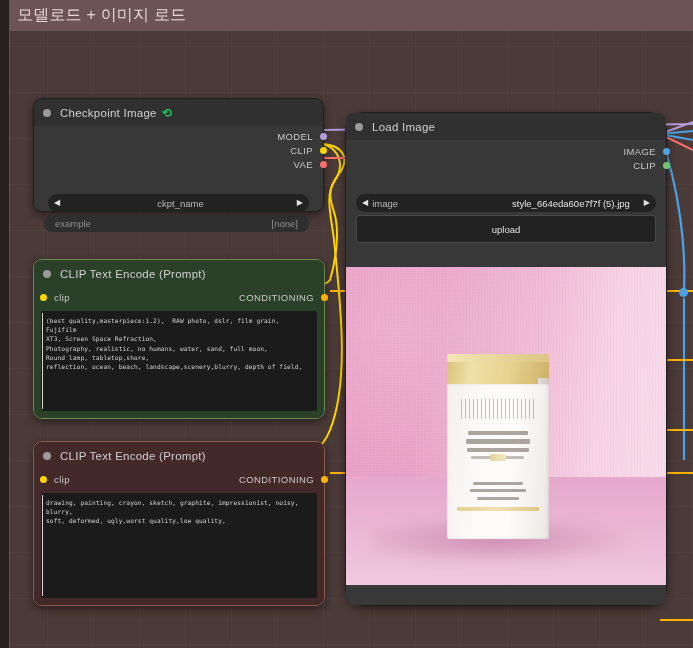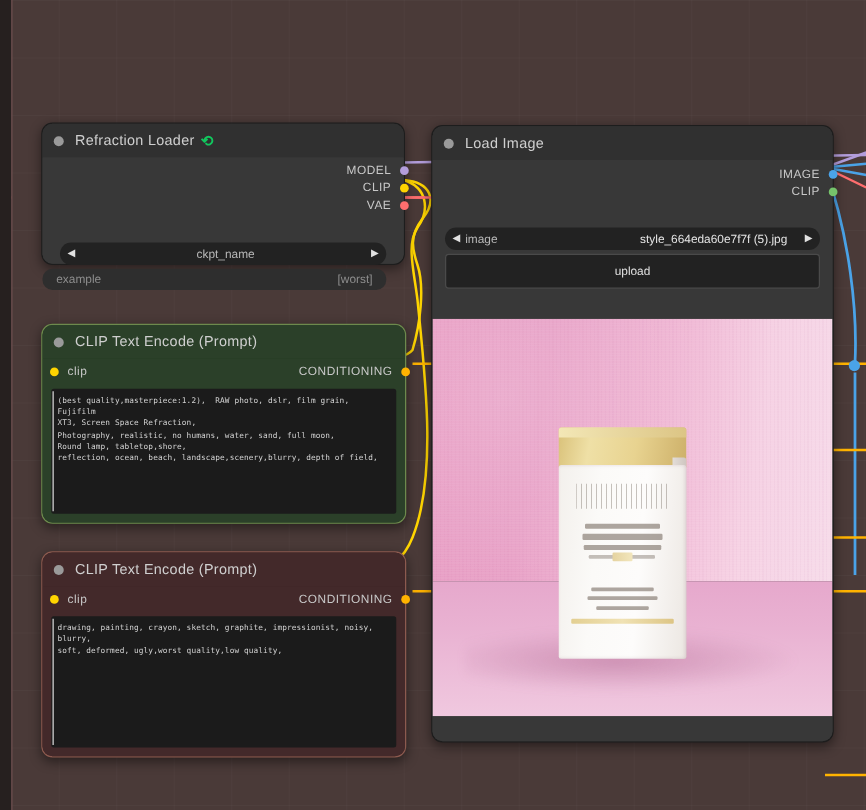--- a/index.html
+++ b/index.html
@@ -344,20 +344,23 @@
     z-index: 6;
   }
 </style>
 </head>
 <body>
 
 <div id="canvas">
 
   <div class="group">
     <div class="group-grid"></div>
+    <div class="group-title">
+      <span>모델로드 + 이미지 로드</span>
+    </div>
   </div>
 
   <div class="left-gutter"></div>
   <div class="left-gutter-line"></div>
 
   <svg id="wires">
 
     <path d="M323,130 L693,124" stroke="#b39ddb" stroke-width="2" fill="none"></path>
 
     <path d="M323,144 C345,146 350,160 338,175 C327,189 330,200 334,212
@@ -383,21 +386,21 @@
     <path d="M660,360 L693,360" stroke="#ffb300" stroke-width="2" fill="none"></path>
     <path d="M660,430 L693,430" stroke="#ffb300" stroke-width="2" fill="none"></path>
     <path d="M660,620 L693,620" stroke="#ffb300" stroke-width="2" fill="none"></path>
   </svg>
 
   <div class="reroute" style="left:679px; top:288px;"></div>
 
   <div class="node node-dark" style="left:33px; top:98px; width:291px; height:114px;">
     <div class="node-header">
       <div class="node-dot"></div>
-      <span class="node-title">Refraction Loader</span>
+      <span class="node-title">Checkpoint Image</span>
       <span class="leaf-icon">⟲</span>
     </div>
     <div class="node-body">
 
       <div class="port-row port-out" style="right:-4px; top:3px;">
         <span class="port-label">MODEL</span>
         <span class="port-pin" style="background:#b39ddb;"></span>
       </div>
 
       <div class="port-row port-out" style="right:-4px; top:17px;">
@@ -409,28 +412,28 @@
         <span class="port-label">VAE</span>
         <span class="port-pin" style="background:#ff6e6e;"></span>
       </div>
 
       <div class="widget" style="left:14px; right:14px; top:68px;">
         <span class="arrow">◀</span>
         <span class="widget-name" style="margin-left:4px;">ckpt_name</span>
         <span class="arrow">▶</span>
       </div>
 
-      <div class="widget-flat" style="left:0; right:14px; top:89px;">
+      <div class="widget-flat" style="left:10px; right:14px; top:89px;">
         <span class="k">example</span>
-        <span class="v">[worst]</span>
+        <span class="v">[none]</span>
       </div>
     </div>
   </div>
 
-  <div class="node node-dark" style="left:345px; top:100px; width:322px; height:494px;">
+  <div class="node node-dark" style="left:345px; top:112px; width:322px; height:494px;border-radius:19px;">
     <div class="node-header">
       <div class="node-dot"></div>
       <span class="node-title">Load Image</span>
     </div>
     <div class="node-body">
 
       <div class="port-row port-out" style="right:-4px; top:4px;">
         <span class="port-label">IMAGE</span>
         <span class="port-pin" style="background:#4aa3e8;"></span>
       </div>

